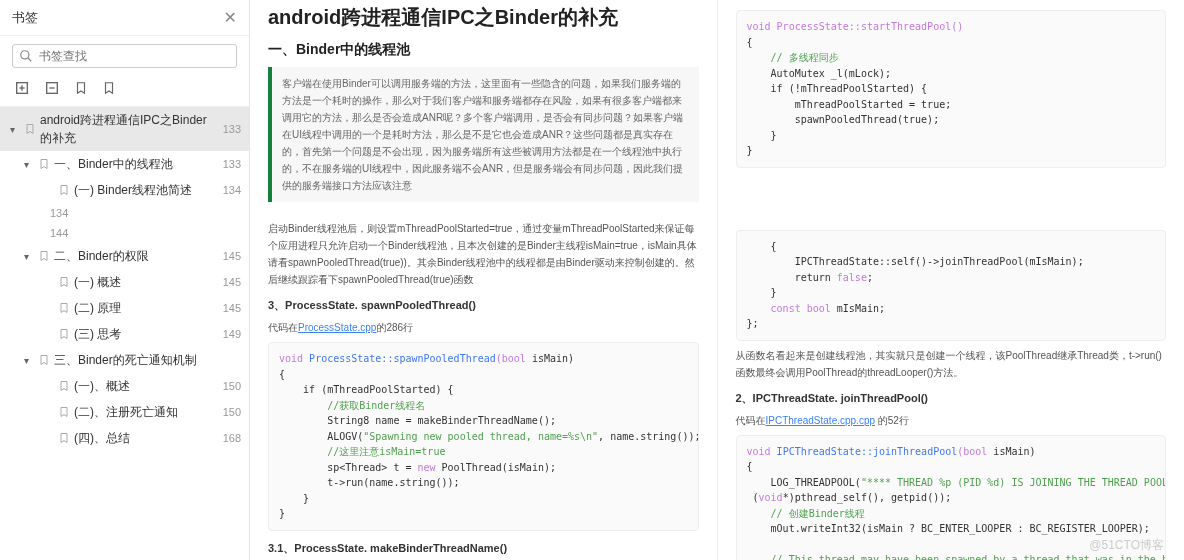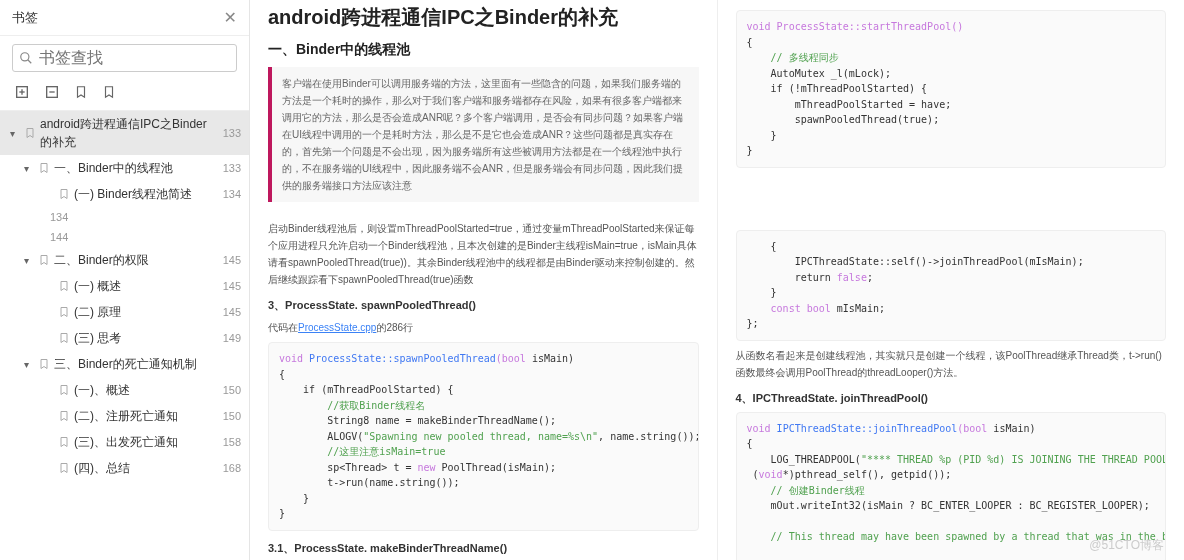--- a/index.html
+++ b/index.html
@@ -5,21 +5,21 @@
   * { box-sizing: border-box; margin: 0; padding: 0; }
   body { font-family: "Microsoft YaHei", Arial, sans-serif; background: #fff; width: 1184px; height: 560px; overflow: hidden; display: flex; }
   
   .sidebar { width: 250px; border-right: 1px solid #e5e5e5; display: flex; flex-direction: column; background: #fff; }
   .sidebar-header { display: flex; justify-content: space-between; align-items: center; padding: 8px 12px; border-bottom: 1px solid #eee; }
   .sidebar-title { font-size: 13px; color: #333; font-weight: 500; }
   .close-btn { color: #888; font-size: 16px; cursor: pointer; }
   .search-wrap { padding: 8px 12px; }
   .search-box { width: 100%; display: flex; align-items: center; border: 1px solid #ccc; border-radius: 3px; padding: 4px 6px; }
   .search-box svg { flex-shrink: 0; }
-  .search-box input { border: none; outline: none; font-size: 16px; color: #999; width: 100%; margin-left: 6px; }
+  .search-box input { border: none; outline: none; font-size: 12px; color: #999; width: 100%; margin-left: 6px; }
   .toolbar { display: flex; gap: 14px; padding: 4px 14px 10px; border-bottom: 1px solid #eee; }
   .toolbar svg { cursor: pointer; }
   
   .tree { flex: 1; overflow-y: auto; font-size: 12px; color: #333; }
   .tree-row { display: flex; align-items: center; justify-content: space-between; padding: 4px 8px 4px 0; cursor: pointer; }
   .tree-label { display: flex; align-items: center; gap: 4px; overflow: hidden; line-height: 1.5; }
   .tree-label span.txt { white-space: normal; }
   .caret { width: 10px; display: inline-block; color: #666; font-size: 10px; flex-shrink: 0; }
   .bm-icon { width: 12px; color: #999; flex-shrink: 0; }
   .page-num { color: #999; font-size: 11px; margin-left: 6px; flex-shrink: 0; }
@@ -28,21 +28,21 @@
   .lvl3 { padding-left: 44px; }
   .tree-row.selected { background: #e8e8e8; }
   
   .content { flex: 1; display: flex; overflow: hidden; }
   .col { flex: 1; padding: 4px 18px 10px; overflow: hidden; font-size: 11px; color: #555; }
   .col-left { border-right: 1px solid #eee; }
   
   .doc-title { font-size: 20px; font-weight: 700; color: #222; margin-bottom: 10px; }
   .h2 { font-size: 14px; font-weight: 700; color: #222; margin: 10px 0 8px; }
   .h3 { font-size: 11px; font-weight: 700; color: #333; margin: 10px 0 4px; }
-  .quote { border-left: 4px solid #be185d; background: #f7f7f7; padding: 8px 10px; font-size: 10px; color: #666; line-height: 1.7; margin-bottom: 18px; }
+  .quote { border-left: 4px solid #15803d; background: #f7f7f7; padding: 8px 10px; font-size: 10px; color: #666; line-height: 1.7; margin-bottom: 18px; }
   .para { font-size: 10px; line-height: 1.7; margin: 6px 0; color: #555; }
   .link { color: #3b82f6; text-decoration: underline; }
   
   .code { background: #fafafa; border: 1px solid #eee; border-radius: 4px; padding: 8px 10px; font-family: Consolas, monospace; font-size: 10px; line-height: 1.55; white-space: pre; overflow: hidden; margin: 6px 0; color: #333; }
   .kw { color: #c678dd; }
   .ty { color: #4078f2; }
   .st { color: #50a14f; }
   .cm { color: #50a14f; }
   
   .watermark { position: absolute; bottom: 6px; right: 20px; color: #ccc; font-size: 12px; }
@@ -180,30 +180,20 @@
       </div>
       <div class="tree-row lvl3">
         <span class="tree-label">
           <span class="caret"></span>
           <svg class="bm-icon" width="10" height="12" viewBox="0 0 24 24" fill="none" stroke="#aaa" stroke-width="2">
             <path d="M6 3h12v18l-6-4-6 4V3z"></path>
           </svg>
           <span class="txt">(二)、注册死亡通知</span>
         </span>
         <span class="page-num">150</span>
-      </div>
-      <div class="tree-row lvl3">
-        <span class="tree-label">
-          <span class="caret"></span>
-          <svg class="bm-icon" width="10" height="12" viewBox="0 0 24 24" fill="none" stroke="#aaa" stroke-width="2">
-            <path d="M6 3h12v18l-6-4-6 4V3z"></path>
-          </svg>
-          <span class="txt">(三)、出发死亡通知</span>
-        </span>
-        <span class="page-num">158</span>
       </div>
       <div class="tree-row lvl3">
         <span class="tree-label">
           <span class="caret"></span>
           <svg class="bm-icon" width="10" height="12" viewBox="0 0 24 24" fill="none" stroke="#aaa" stroke-width="2">
             <path d="M6 3h12v18l-6-4-6 4V3z"></path>
           </svg>
           <span class="txt">(四)、总结</span>
         </span>
         <span class="page-num">168</span>
@@ -235,35 +225,38 @@
     <div class="h3">3.1、ProcessState. makeBinderThreadName()</div>
 
   </div>
 
   <div class="col">
     <div class="code"><span class="kw">void ProcessState::startThreadPool()</span>
 <span>{</span>
 <span class="cm">    // 多线程同步</span>
 <span>    AutoMutex _l(mLock);</span>
 <span>    if (!mThreadPoolStarted) {</span>
-<span>        mThreadPoolStarted = have;</span>
+<span>        mThreadPoolStarted = true;</span>
 <span>        spawnPooledThread(true);</span>
 <span>    }</span>
 <span>}</span></div>
 
     <div style="height:50px"></div>
     <div class="code"><span>    {</span>
 <span>        IPCThreadState::self()-&gt;joinThreadPool(mIsMain);</span>
 <span>        return </span><span class="kw">false</span><span>;</span>
 <span>    }</span>
 <span class="kw">    const bool</span><span> mIsMain;</span>
 <span>};</span></div>
 
     <div class="para">从函数名看起来是创建线程池，其实就只是创建一个线程，该PoolThread继承Thread类，t-&gt;run()函数最终会调用PoolThread的threadLooper()方法。</div>
-    <div class="h3">4、IPCThreadState. joinThreadPool()</div>
+    <div class="h3">2、IPCThreadState. joinThreadPool()</div>
+    <div class="para">
+      <span>代码在</span><a class="link">IPCThreadState.cpp.cpp</a><span> 的52行</span>
+    </div>
     <div class="code"><span class="kw">void</span><span class="ty"> IPCThreadState::joinThreadPool</span><span class="kw">(bool</span><span> isMain)</span>
 <span>{</span>
 <span>    LOG_THREADPOOL(</span><span class="st">"**** THREAD %p (PID %d) IS JOINING THE THREAD POOL\n"</span>
 <span> (</span><span class="kw">void</span><span>*)pthread_self(), getpid());</span>
 <span class="cm">    // 创建Binder线程</span>
 <span>    mOut.writeInt32(isMain ? BC_ENTER_LOOPER : BC_REGISTER_LOOPER);</span>
 <span></span>
 <span class="cm">    // This thread may have been spawned by a thread that was in the background</span>
 
 

